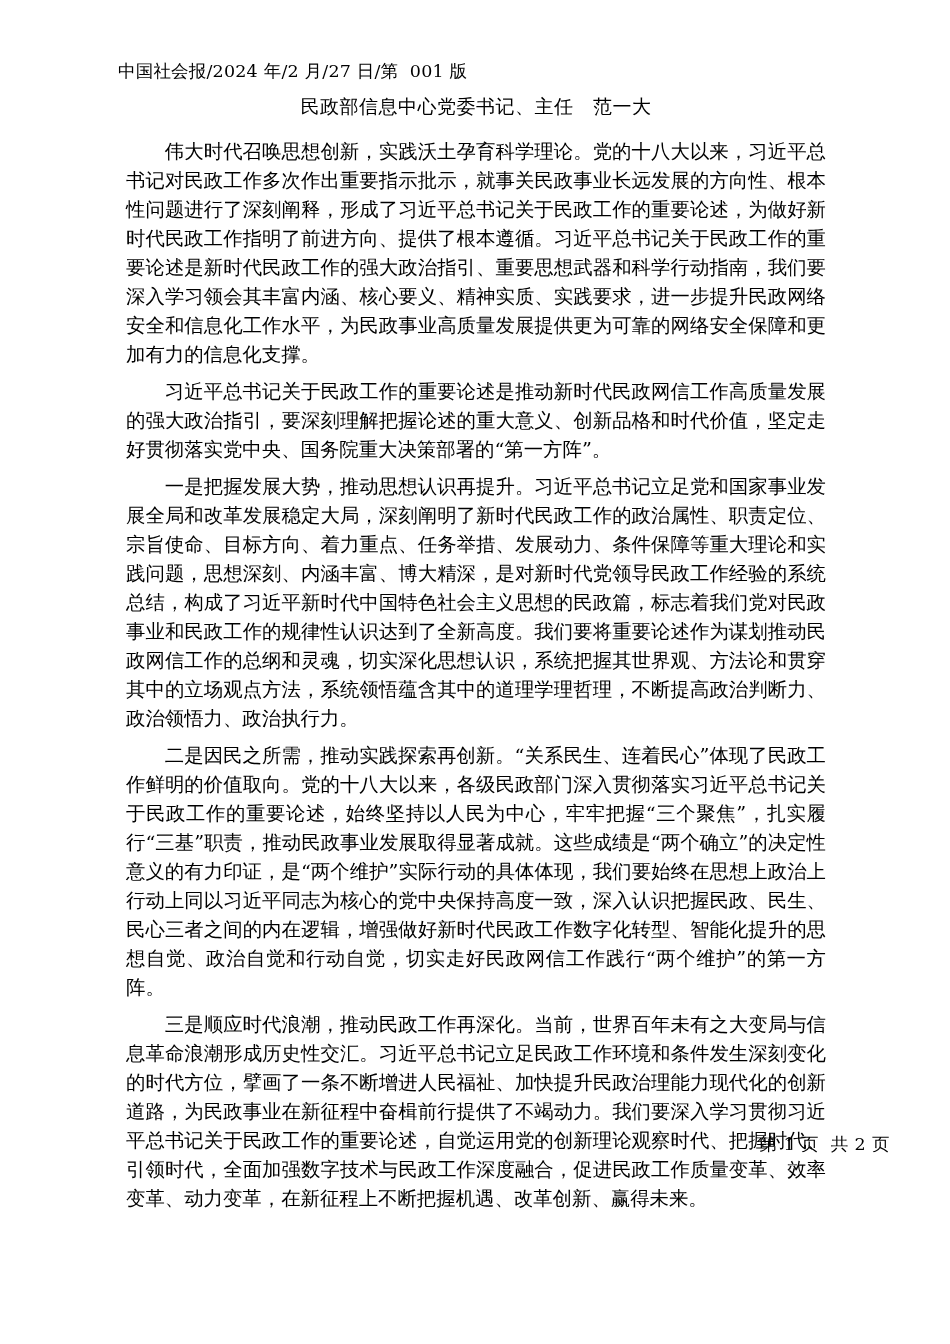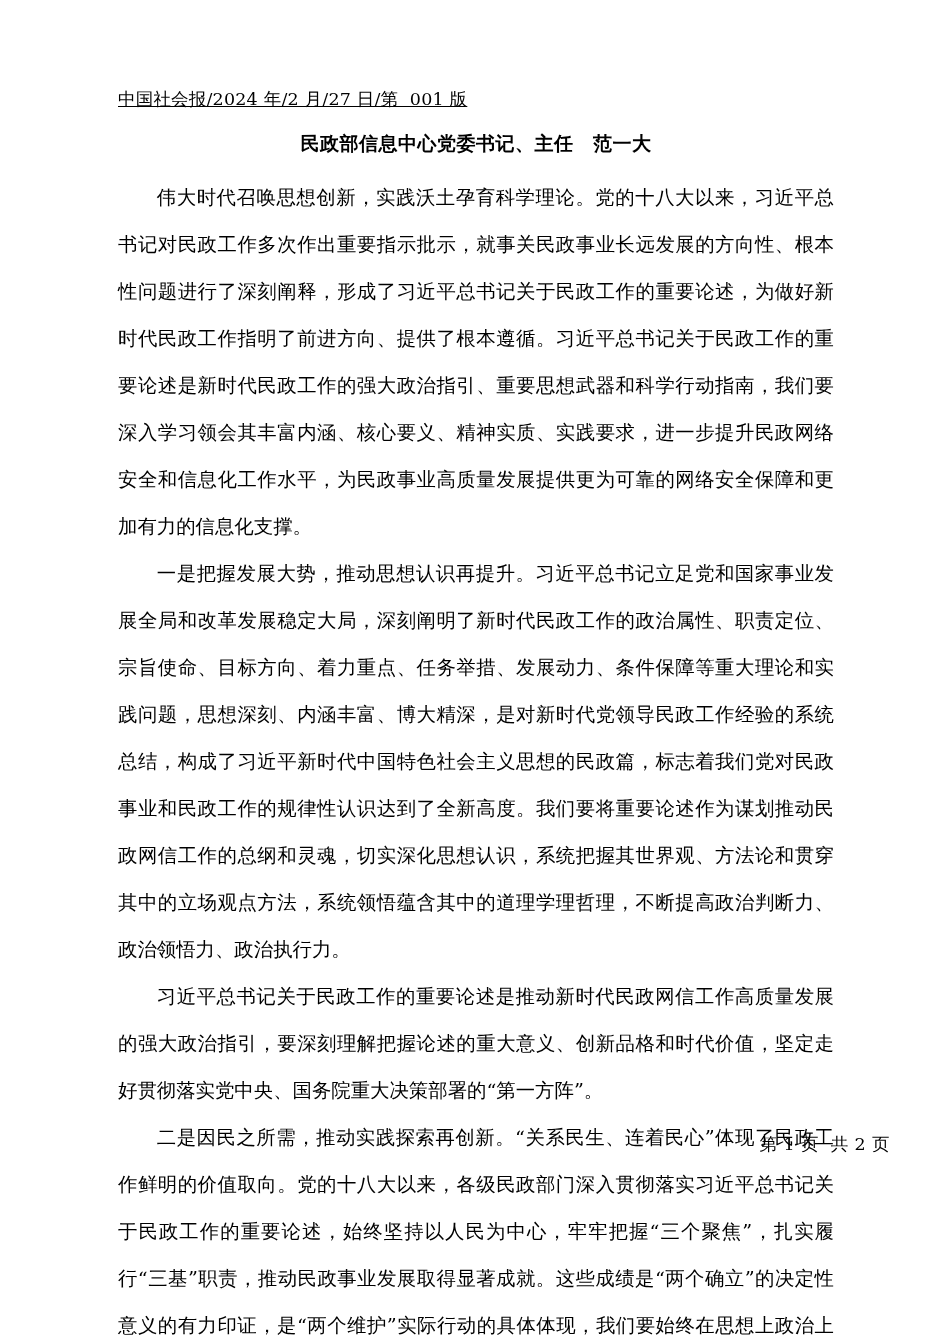--- a/index.html
+++ b/index.html
@@ -19,55 +19,54 @@
     box-sizing: border-box;
     overflow: hidden;
   }
   .content {
     position: absolute;
     left: 118px;
     top: 0;
     width: 716px;
   }
   .source-line {
-    margin-top: 88px;
+    margin-top: 60px;
     font-size: 17.5px;
     line-height: 1.3;
     letter-spacing: 0.2px;
     white-space: pre;
-    text-decoration: underline;
   }
   .doc-title {
     margin-top: 28px;
     text-align: center;
     font-size: 29px;
     font-weight: bold;
     letter-spacing: 1px;
     line-height: 1.25;
     font-family: "DejaVu Sans", "Liberation Sans", sans-serif;
   }
   .byline {
-    margin-top: 20px;
+    margin-top: 11px;
     text-align: center;
     font-size: 19px;
-    font-weight: bold;
+    font-weight: normal;
     letter-spacing: 0.5px;
     line-height: 1.3;
     white-space: pre;
   }
   .body-text {
     margin-top: 19px;
   }
   .para {
     font-size: 19.4px;
-    line-height: 47px;
+    line-height: 29px;
     text-align: justify;
     text-justify: inter-ideograph;
     text-indent: 2em;
-    margin: 0;
+    margin: 8px;
     letter-spacing: 0px;
   }
   .para.heading-para {
     text-indent: 2em;
   }
   .footer {
     position: absolute;
     left: 10px;
     top: 1112px;
     width: 880px;
@@ -88,22 +87,22 @@
 
   <div class="content">
 
     <div class="source-line">中国社会报/2024 年/2 月/27 日/第  001 版</div>
 
 
     <div class="byline">民政部信息中心党委书记、主任　范一大</div>
 
     <div class="body-text">
       <p class="para">伟大时代召唤思想创新，实践沃土孕育科学理论。党的十八大以来，习近平总书记对民政工作多次作出重要指示批示，就事关民政事业长远发展的方向性、根本性问题进行了深刻阐释，形成了习近平总书记关于民政工作的重要论述，为做好新时代民政工作指明了前进方向、提供了根本遵循。习近平总书记关于民政工作的重要论述是新时代民政工作的强大政治指引、重要思想武器和科学行动指南，我们要深入学习领会其丰富内涵、核心要义、精神实质、实践要求，进一步提升民政网络安全和信息化工作水平，为民政事业高质量发展提供更为可靠的网络安全保障和更加有力的信息化支撑。</p>
+      <p class="para">习近平总书记关于民政工作的重要论述是推动新时代民政网信工作高质量发展的强大政治指引，要深刻理解把握论述的重大意义、创新品格和时代价值，坚定走好贯彻落实党中央、国务院重大决策部署的“第一方阵”。</p>
       <p class="para">一是把握发展大势，推动思想认识再提升。习近平总书记立足党和国家事业发展全局和改革发展稳定大局，深刻阐明了新时代民政工作的政治属性、职责定位、宗旨使命、目标方向、着力重点、任务举措、发展动力、条件保障等重大理论和实践问题，思想深刻、内涵丰富、博大精深，是对新时代党领导民政工作经验的系统总结，构成了习近平新时代中国特色社会主义思想的民政篇，标志着我们党对民政事业和民政工作的规律性认识达到了全新高度。我们要将重要论述作为谋划推动民政网信工作的总纲和灵魂，切实深化思想认识，系统把握其世界观、方法论和贯穿其中的立场观点方法，系统领悟蕴含其中的道理学理哲理，不断提高政治判断力、政治领悟力、政治执行力。</p>
-      <p class="para">习近平总书记关于民政工作的重要论述是推动新时代民政网信工作高质量发展的强大政治指引，要深刻理解把握论述的重大意义、创新品格和时代价值，坚定走好贯彻落实党中央、国务院重大决策部署的“第一方阵”。</p>
       <p class="para">二是因民之所需，推动实践探索再创新。“关系民生、连着民心”体现了民政工作鲜明的价值取向。党的十八大以来，各级民政部门深入贯彻落实习近平总书记关于民政工作的重要论述，始终坚持以人民为中心，牢牢把握“三个聚焦”，扎实履行“三基”职责，推动民政事业发展取得显著成就。这些成绩是“两个确立”的决定性意义的有力印证，是“两个维护”实际行动的具体体现，我们要始终在思想上政治上行动上同以习近平同志为核心的党中央保持高度一致，深入认识把握民政、民生、民心三者之间的内在逻辑，增强做好新时代民政工作数字化转型、智能化提升的思想自觉、政治自觉和行动自觉，切实走好民政网信工作践行“两个维护”的第一方阵。</p>
       <p class="para">三是顺应时代浪潮，推动民政工作再深化。当前，世界百年未有之大变局与信息革命浪潮形成历史性交汇。习近平总书记立足民政工作环境和条件发生深刻变化的时代方位，擘画了一条不断增进人民福祉、加快提升民政治理能力现代化的创新道路，为民政事业在新征程中奋楫前行提供了不竭动力。我们要深入学习贯彻习近平总书记关于民政工作的重要论述，自觉运用党的创新理论观察时代、把握时代、引领时代，全面加强数字技术与民政工作深度融合，促进民政工作质量变革、效率变革、动力变革，在新征程上不断把握机遇、改革创新、赢得未来。</p>
 
     </div>
 
   </div>
 
   <div class="footer">
     <span class="footer-inner">第 1 页  共 2 页</span>
   </div>

